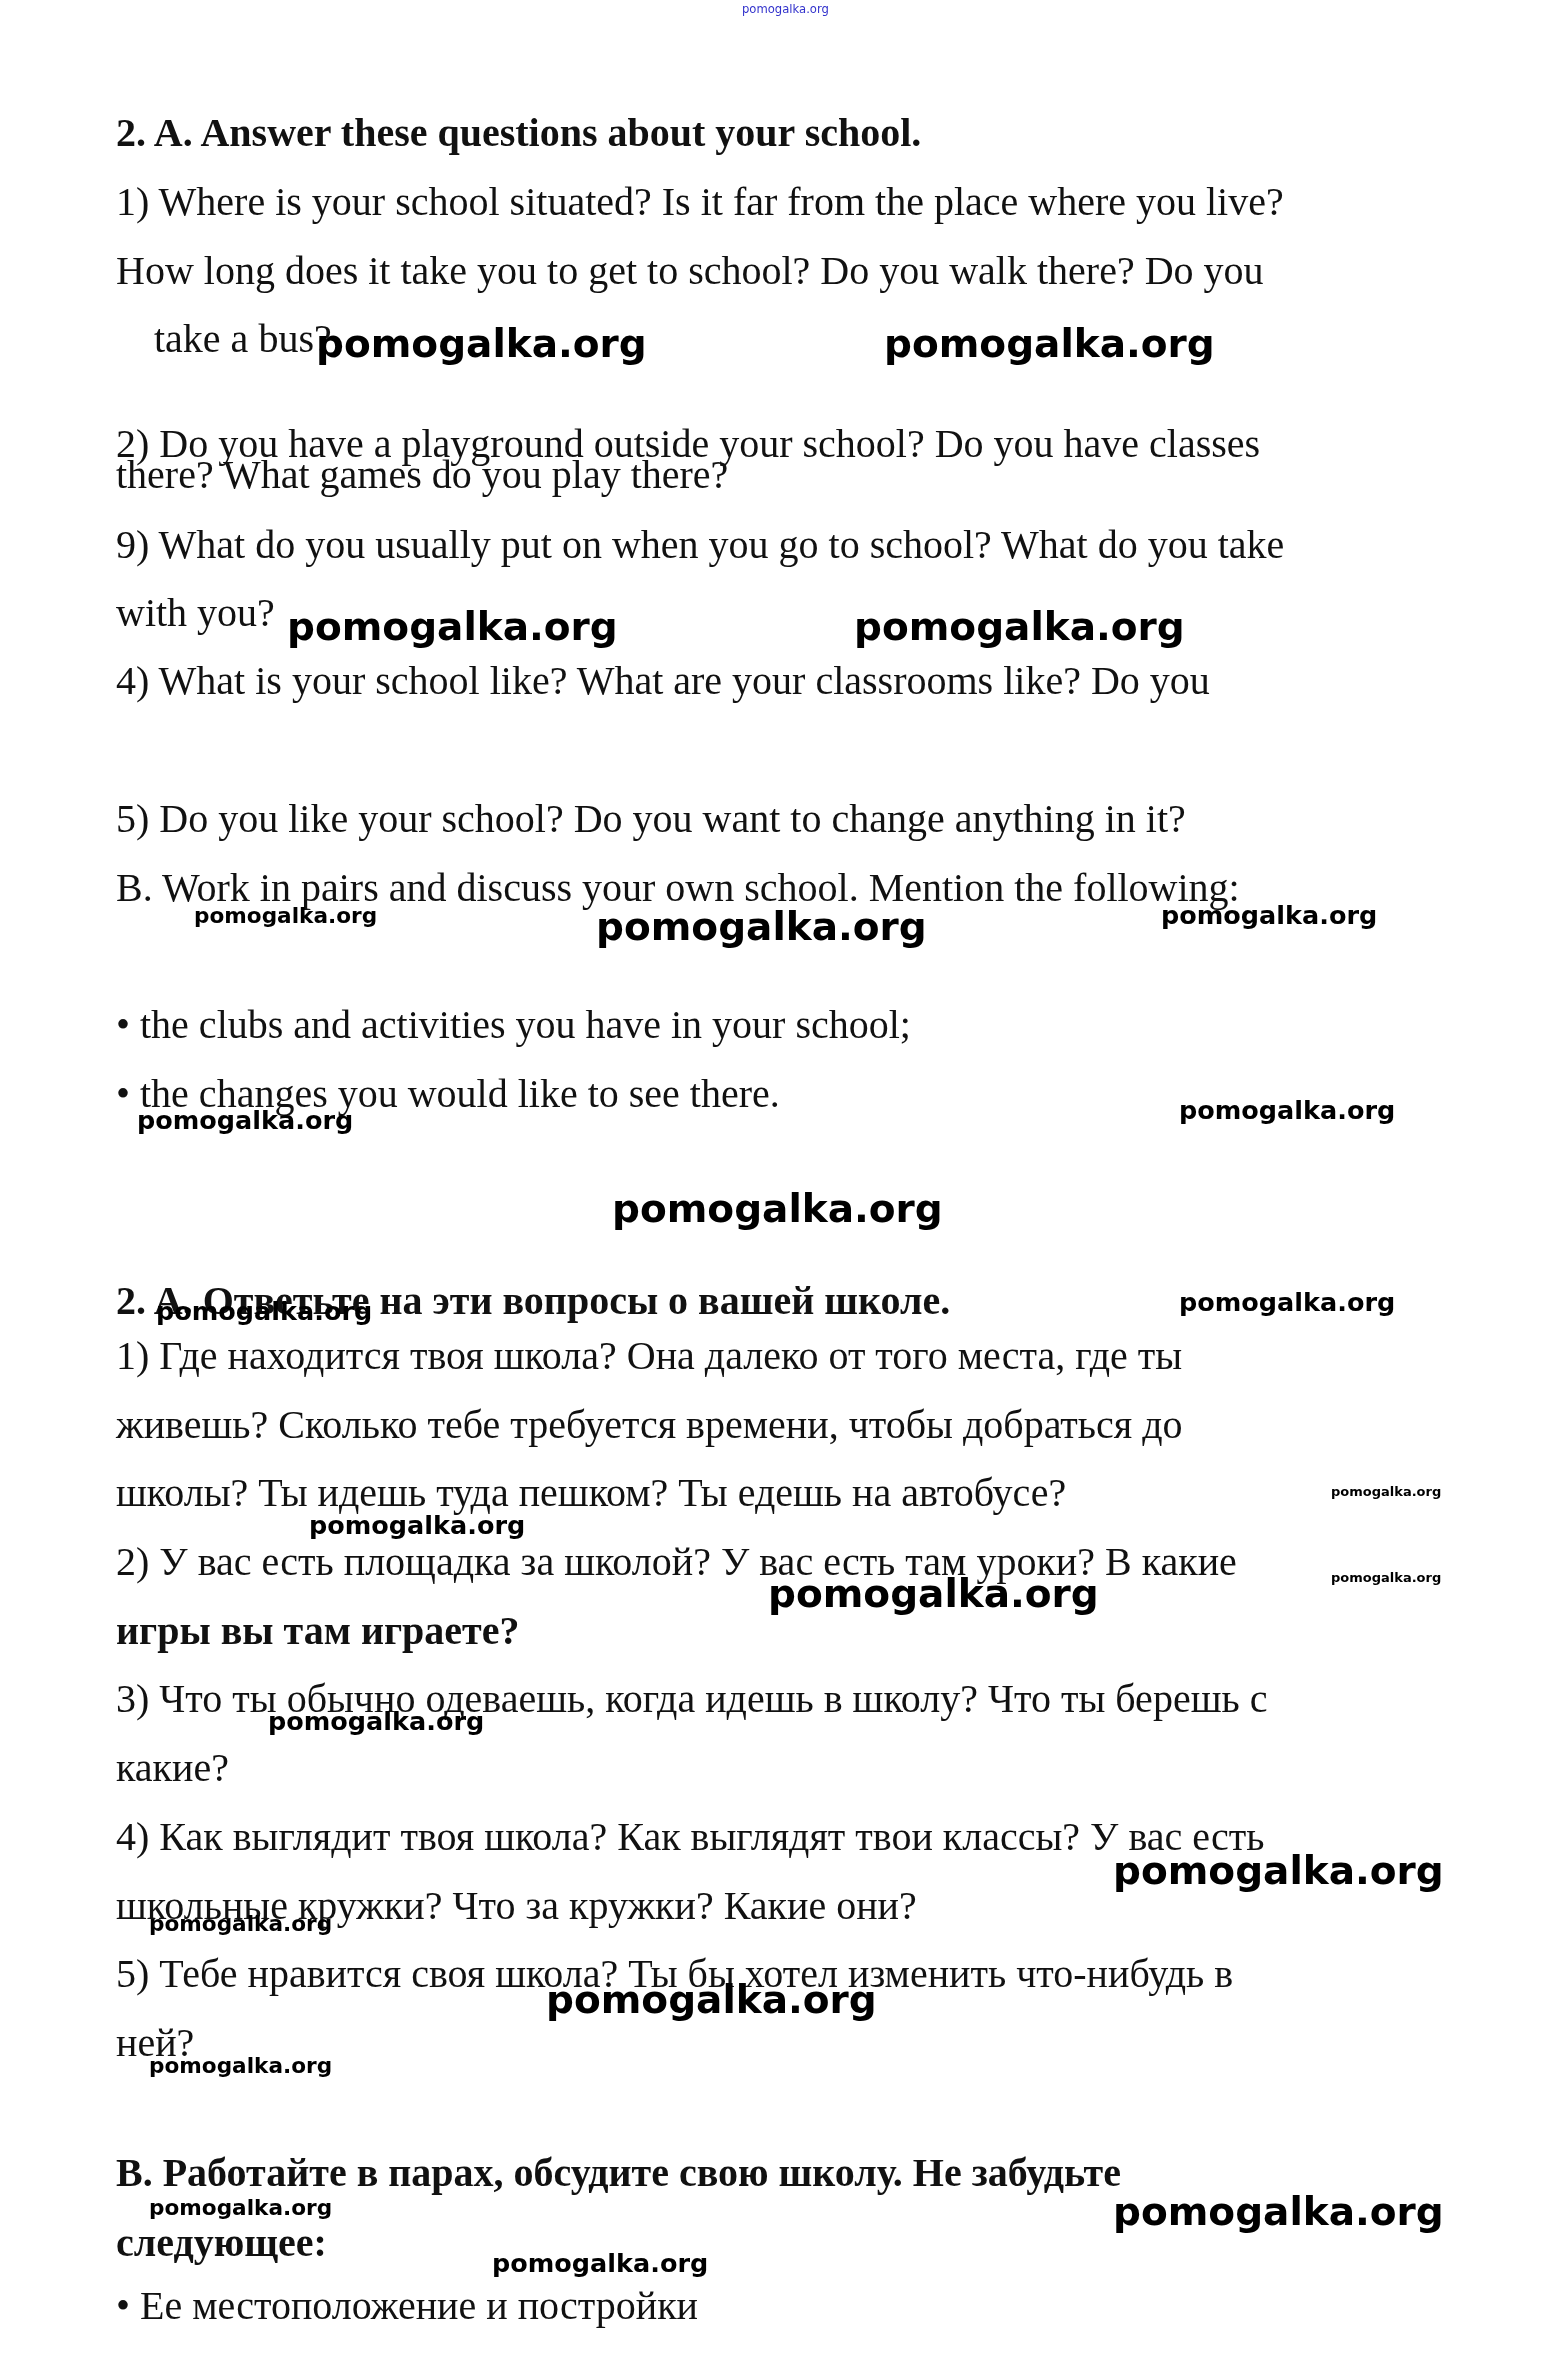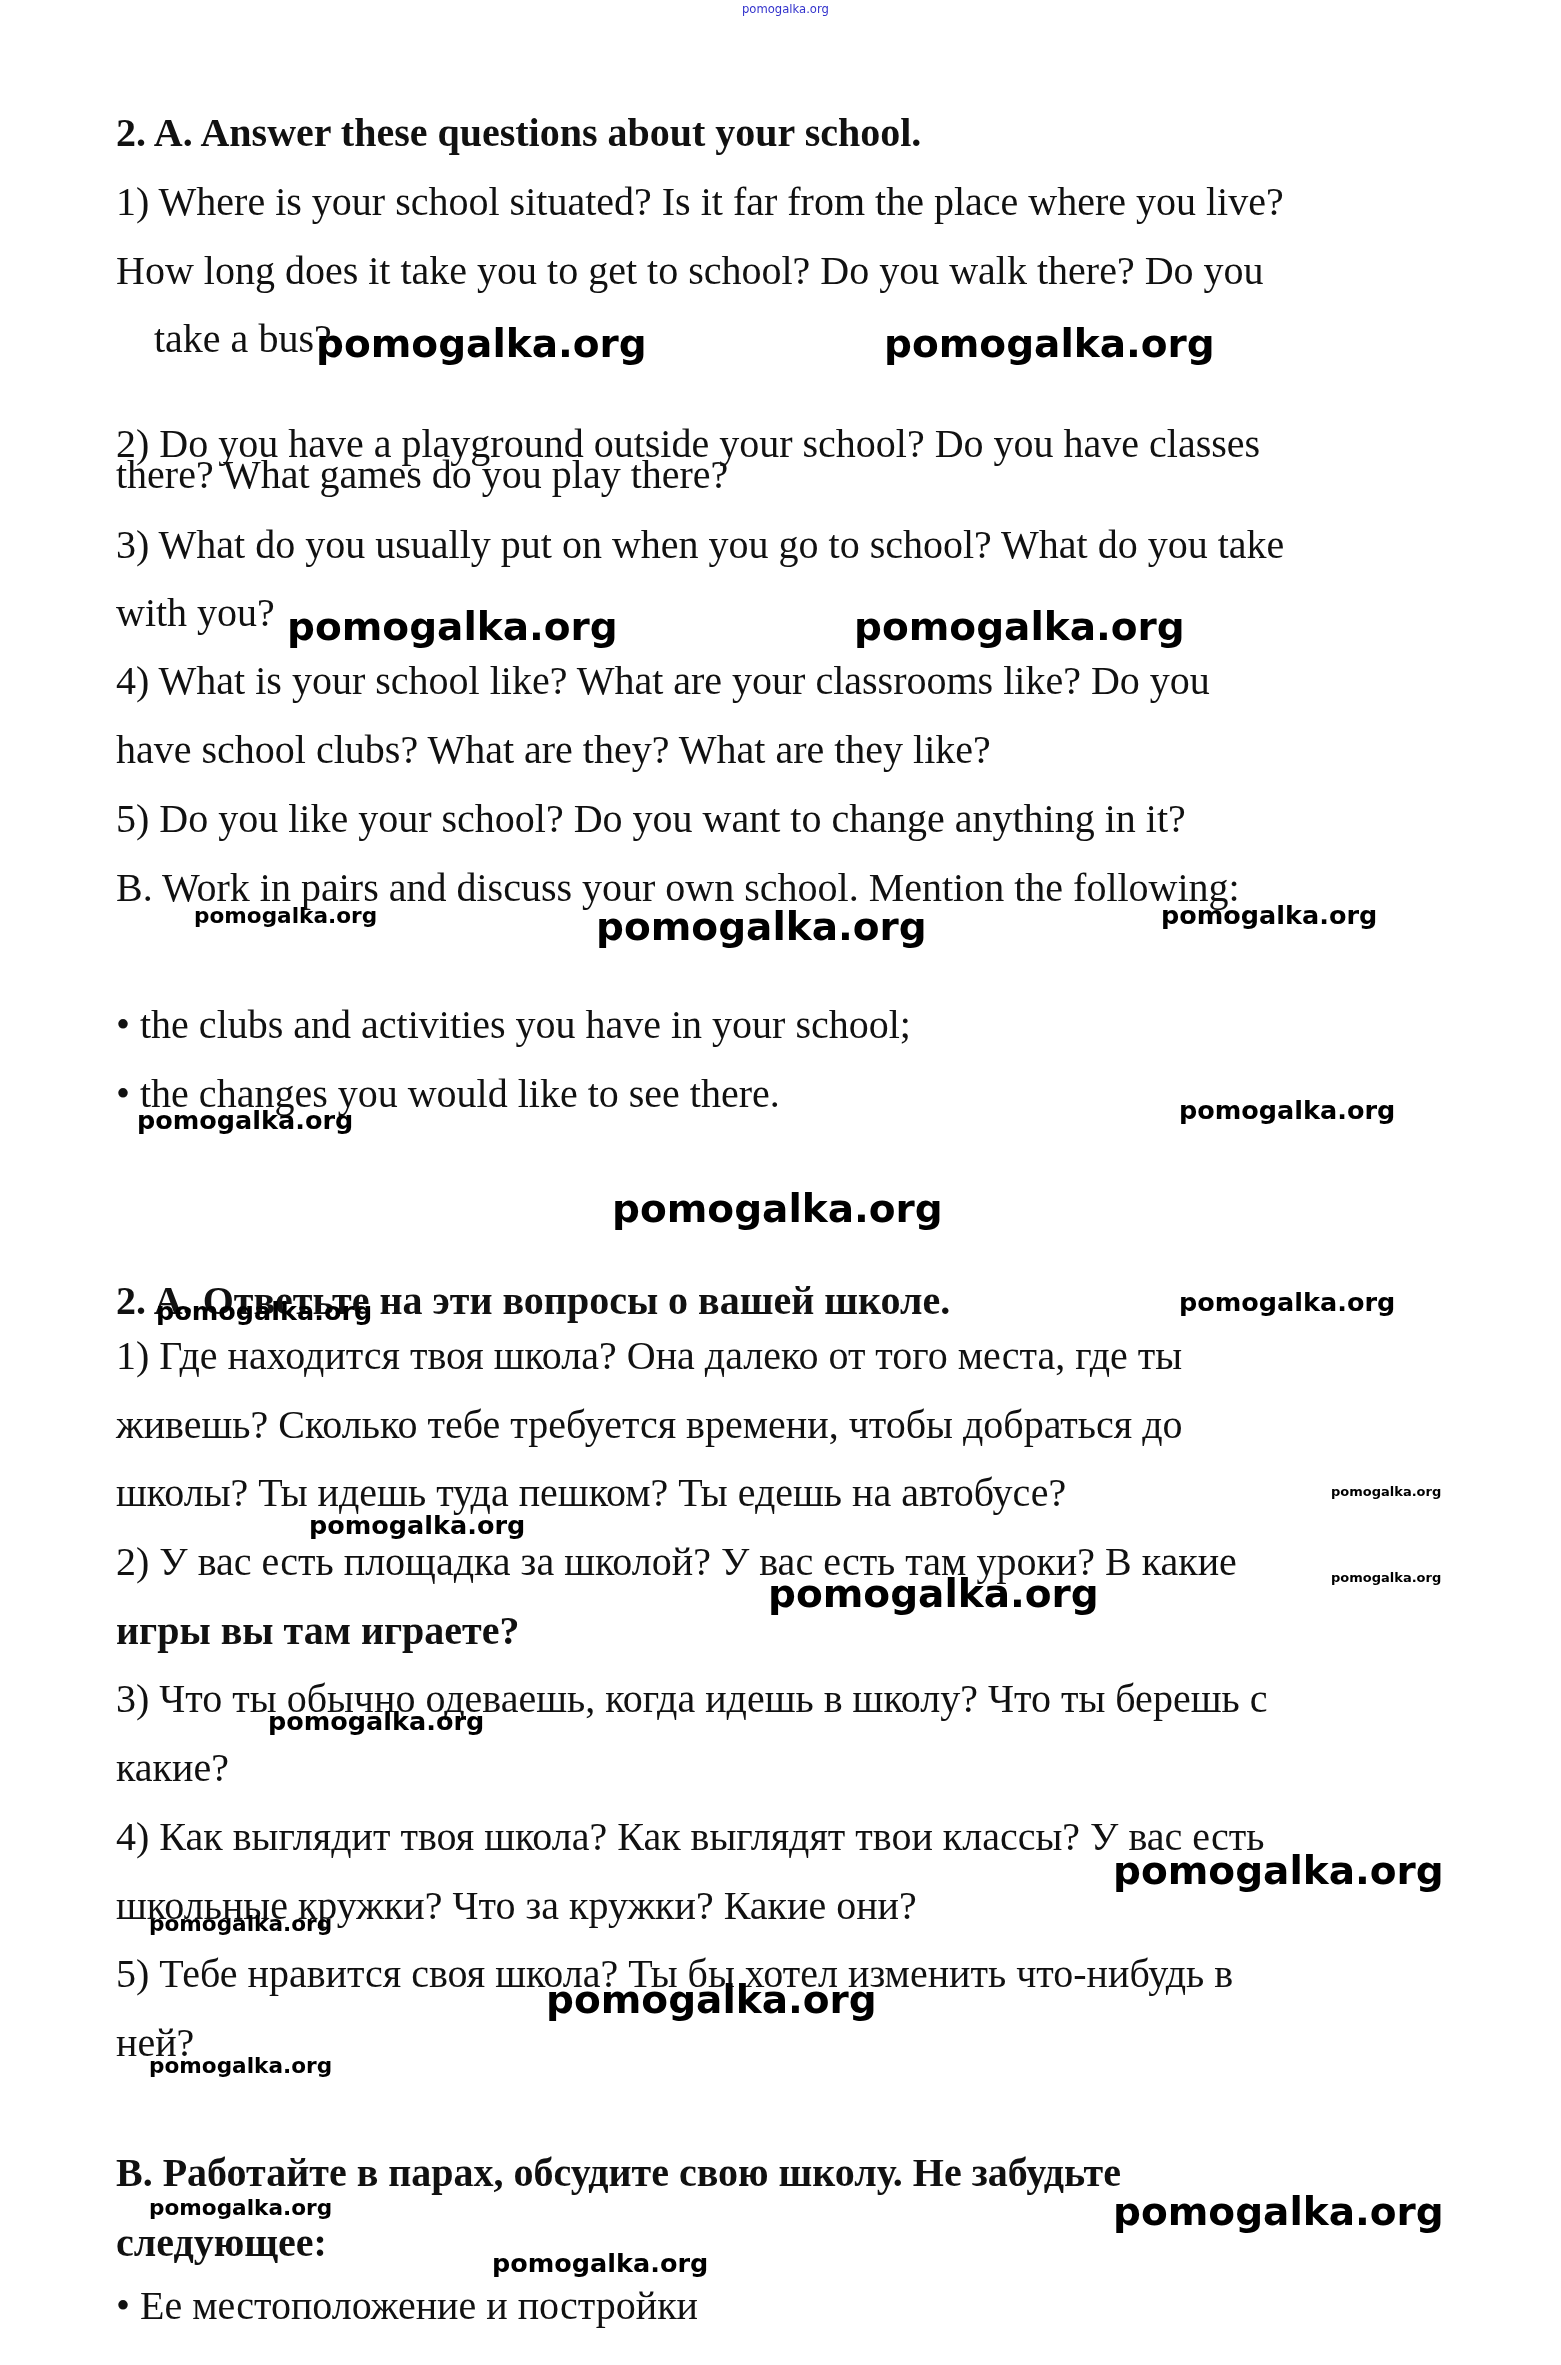--- a/index.html
+++ b/index.html
@@ -28,24 +28,23 @@
 <div class="page">
 
   <div class="wm-top">pomogalka.org</div>
 
   <div class="line bold" style="top:113px;">2. A. Answer these questions about your school.</div>
   <div class="line" style="top:182px;">1) Where is your school situated? Is it far from the place where you live?</div>
   <div class="line" style="top:251px;">How long does it take you to get to school? Do you walk there? Do you</div>
   <div class="line" style="top:319px;margin-left:38px;">take a bus?</div>
   <div class="line" style="top:387px;margin-top:37px;">2) Do you have a playground outside your school? Do you have classes</div>
   <div class="line" style="top:455px;">there? What games do you play there?</div>
-  <div class="line" style="top:525px;">3) What do you usually put on when you go to school? What do you take</div>
+  <div class="line" style="top:525px;">9) What do you usually put on when you go to school? What do you take</div>
   <div class="line" style="top:593px;">with you?</div>
   <div class="line" style="top:661px;">4) What is your school like? What are your classrooms like? Do you</div>
-  <div class="line" style="top:730px;">have school clubs? What are they? What are they like?</div>
   <div class="line" style="top:799px;">5) Do you like your school? Do you want to change anything in it?</div>
   <div class="line" style="top:868px;">B. Work in pairs and discuss your own school. Mention the following:</div>
   <div class="line" style="top:1005px;">• the clubs and activities you have in your school;</div>
   <div class="line" style="top:1074px;">• the changes you would like to see there.</div>
 
   <div class="line bold" style="top:1281px;">2. A. Ответьте на эти вопросы о вашей школе.</div>
   <div class="line" style="top:1336px;">1) Где находится твоя школа? Она далеко от того места, где ты</div>
   <div class="line" style="top:1473px;">школы? Ты идешь туда пешком? Ты едешь на автобусе?</div>
   <div class="line" style="top:1405px;">живешь? Сколько тебе требуется времени, чтобы добраться до</div>
   <div class="line" style="top:1542px;">2) У вас есть площадка за школой? У вас есть там уроки? В какие</div>

